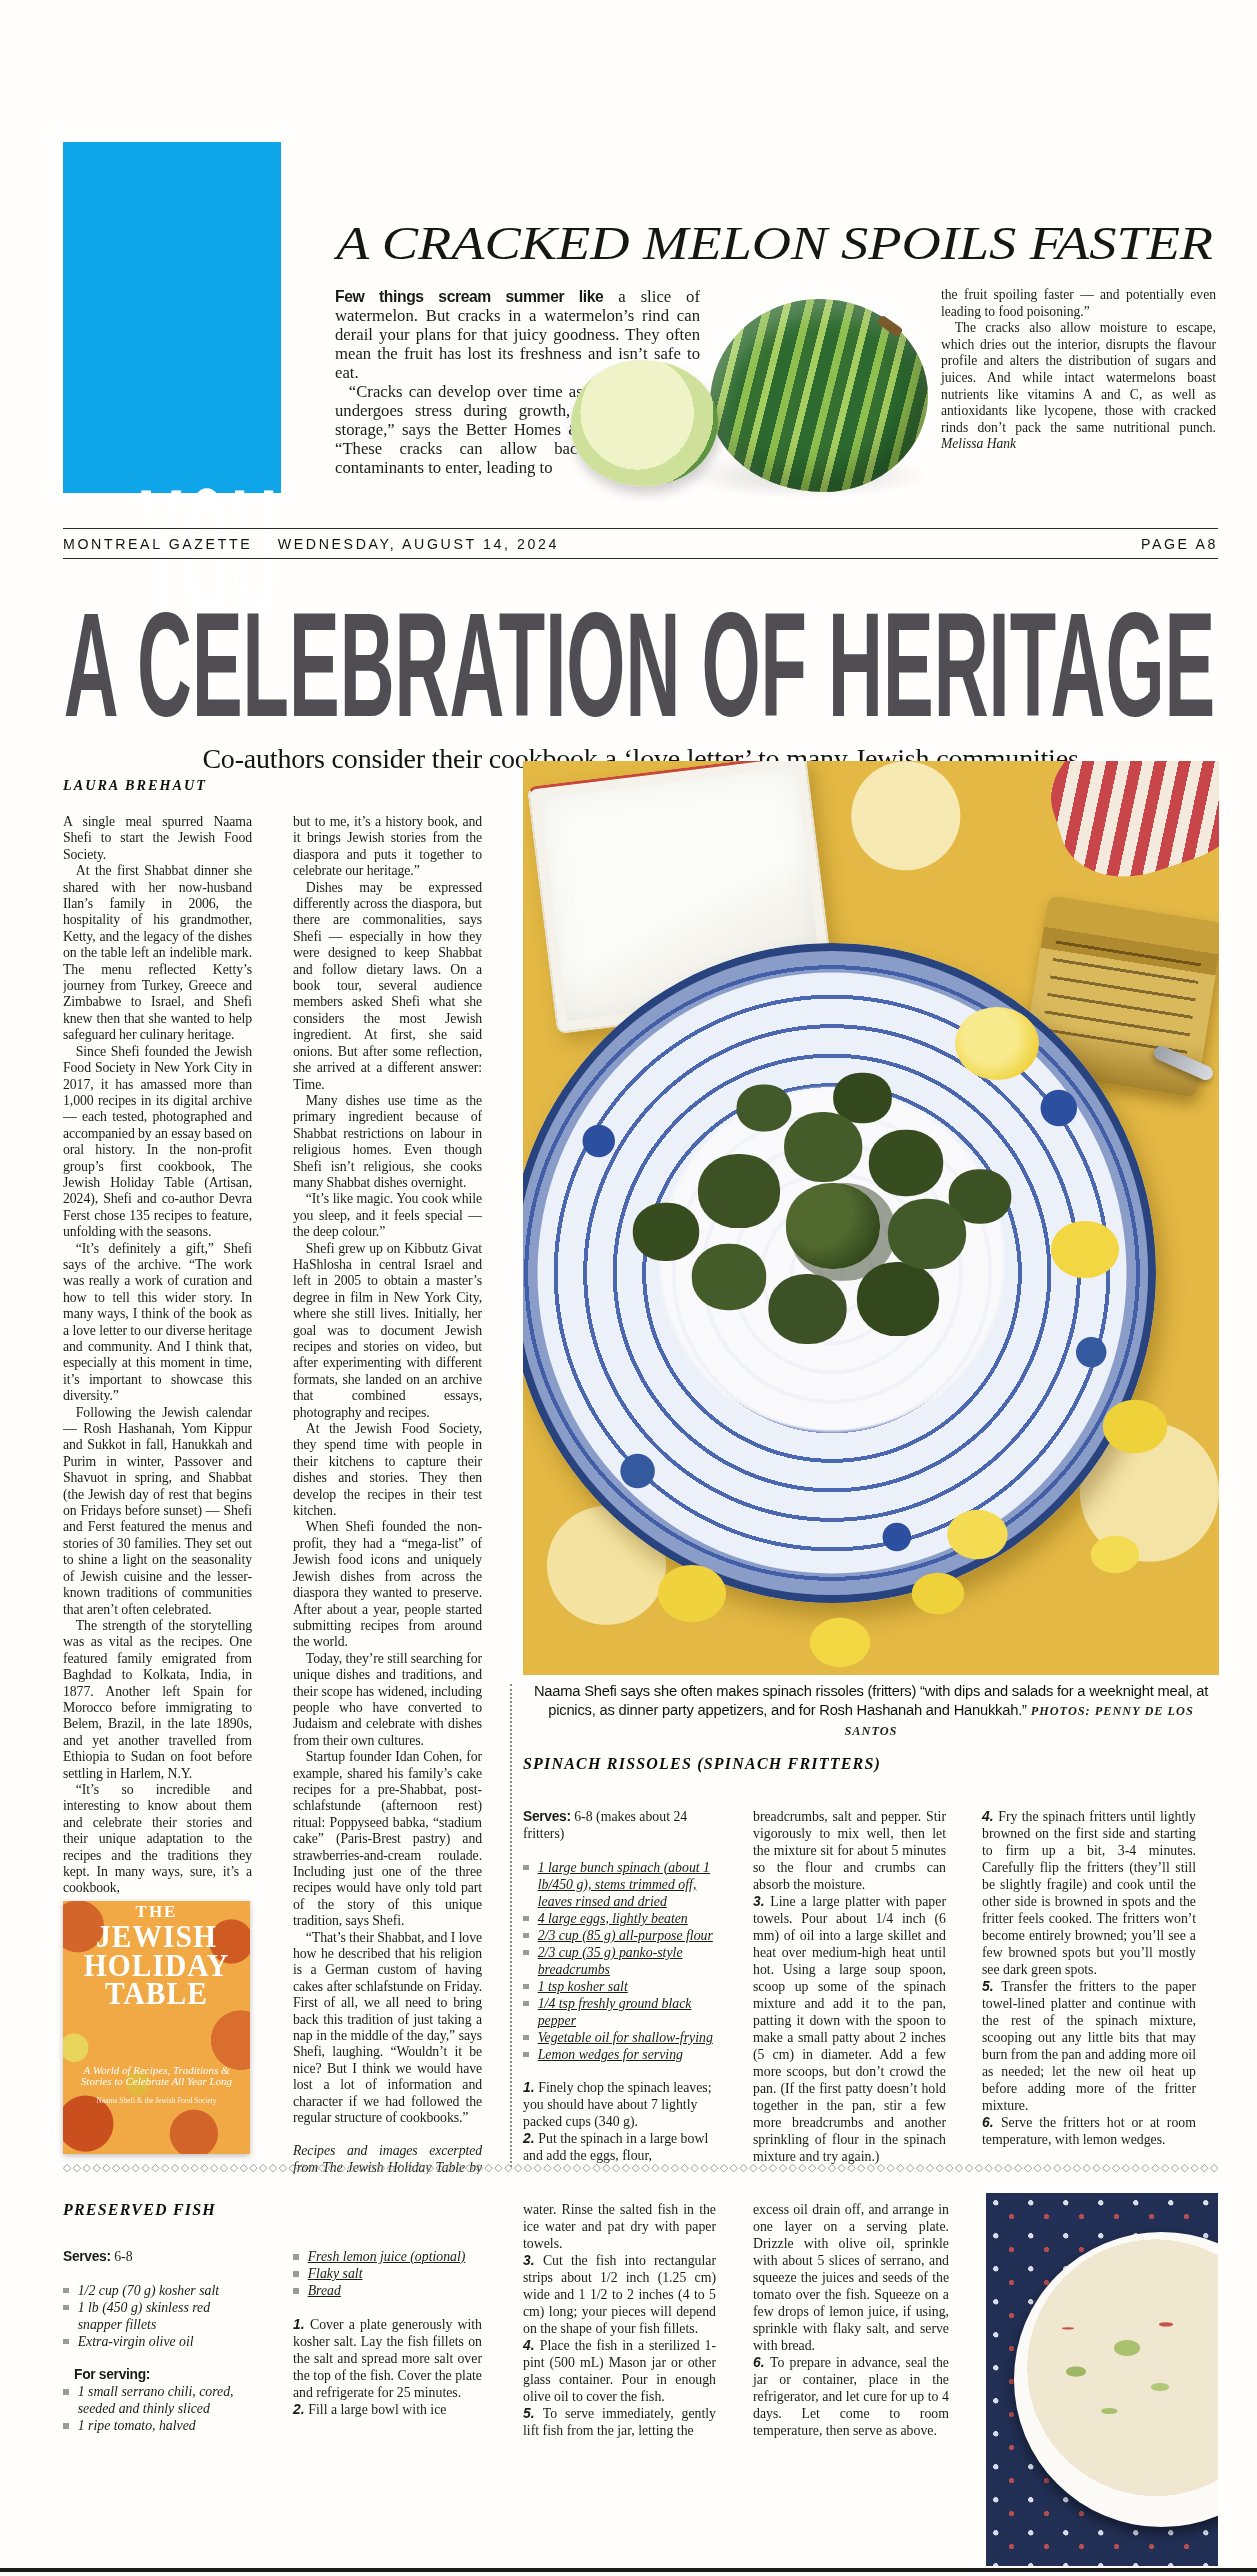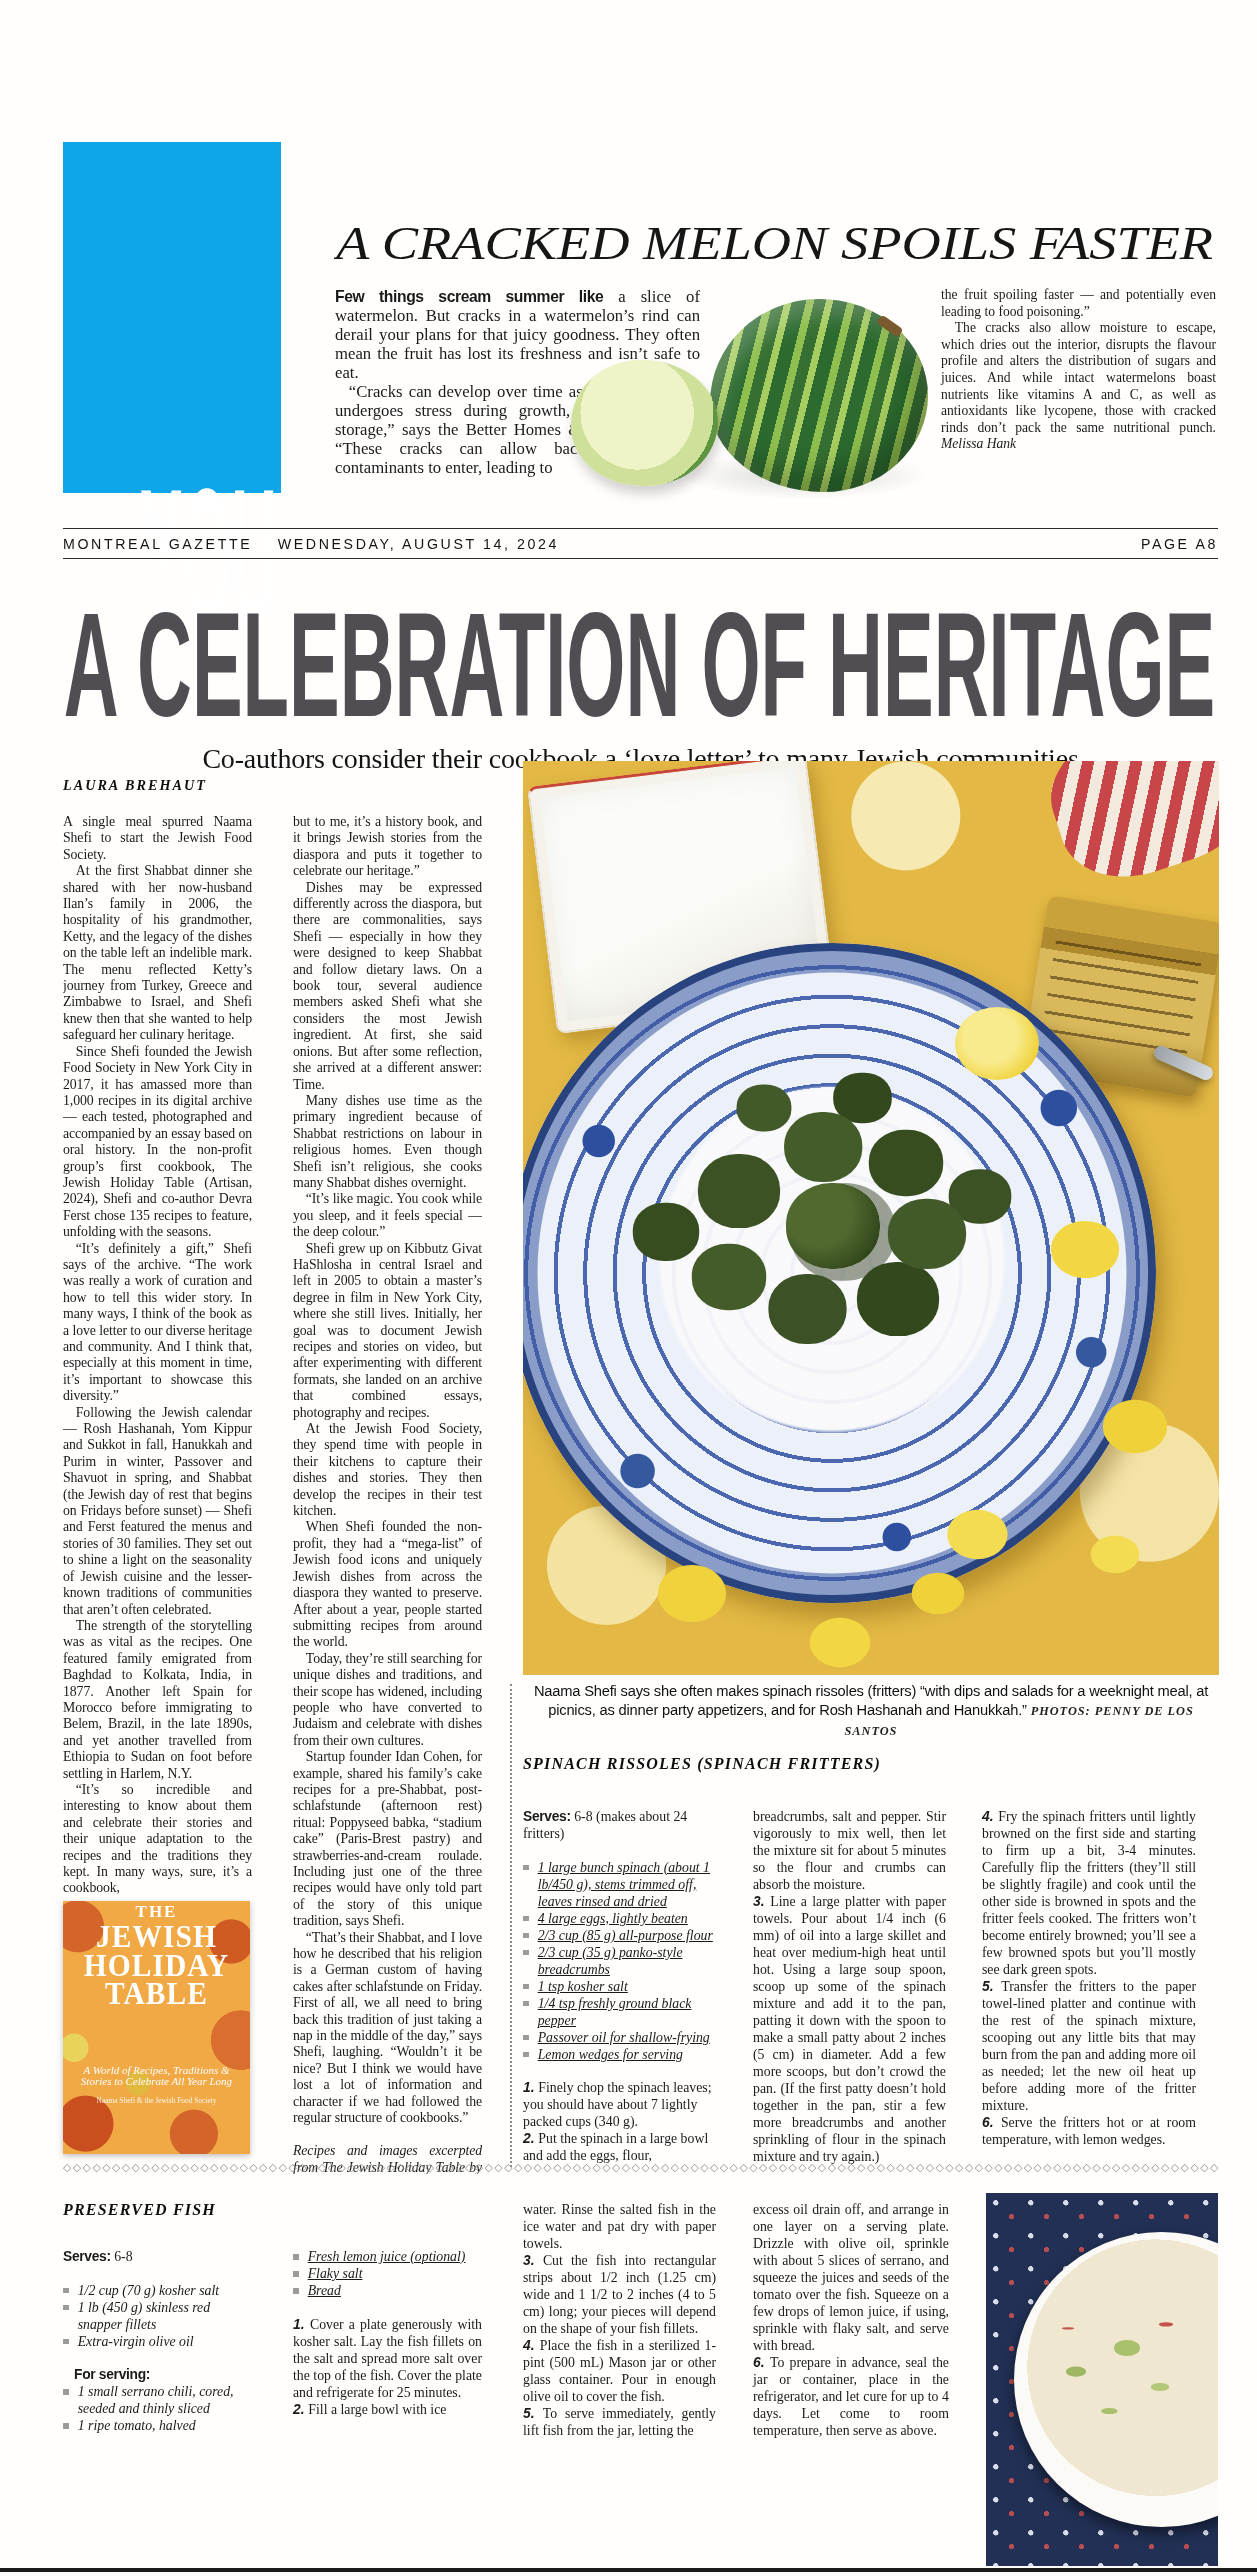--- a/index.html
+++ b/index.html
@@ -246,21 +246,21 @@
 
   <div class="abs rcol" id="sp-col1">
     <p class="serves-line"><span class="blabel">Serves:</span><span> 6-8 (makes about 24 fritters)</span></p>
     <div class="ings">
         <div class="ing">1 large bunch spinach (about 1 lb/450 g), stems trimmed off, leaves rinsed and dried</div>
         <div class="ing">4 large eggs, lightly beaten</div>
         <div class="ing">2/3 cup (85 g) all-purpose flour</div>
         <div class="ing">2/3 cup (35 g) panko-style breadcrumbs</div>
         <div class="ing">1 tsp kosher salt</div>
         <div class="ing">1/4 tsp freshly ground black pepper</div>
-        <div class="ing">Passover oil for shallow-frying</div>
+        <div class="ing">Vegetable oil for shallow-frying</div>
         <div class="ing">Lemon wedges for serving</div>
       </div>
     <div class="steps">
         <p><b class="sn">1. </b>Finely chop the spinach leaves; you should have about 7 lightly packed cups (340 g).</p>
         <p><b class="sn">2. </b>Put the spinach in a large bowl and add the eggs, flour,</p>
       </div>
   </div>
   <div class="abs rcol steps" id="sp-col2">
       <p>breadcrumbs, salt and pepper. Stir vigorously to mix well, then let the mixture sit for about 5 minutes so the flour and crumbs can absorb the moisture.</p>
       <p><b class="sn">3. </b>Line a large platter with paper towels. Pour about 1/4 inch (6 mm) of oil into a large skillet and heat over medium-high heat until hot. Using a large soup spoon, scoop up some of the spinach mixture and add it to the pan, patting it down with the spoon to make a small patty about 2 inches (5 cm) in diameter. Add a few more scoops, but don’t crowd the pan. (If the first patty doesn’t hold together in the pan, stir a few more breadcrumbs and another sprinkling of flour in the spinach mixture and try again.)</p>

